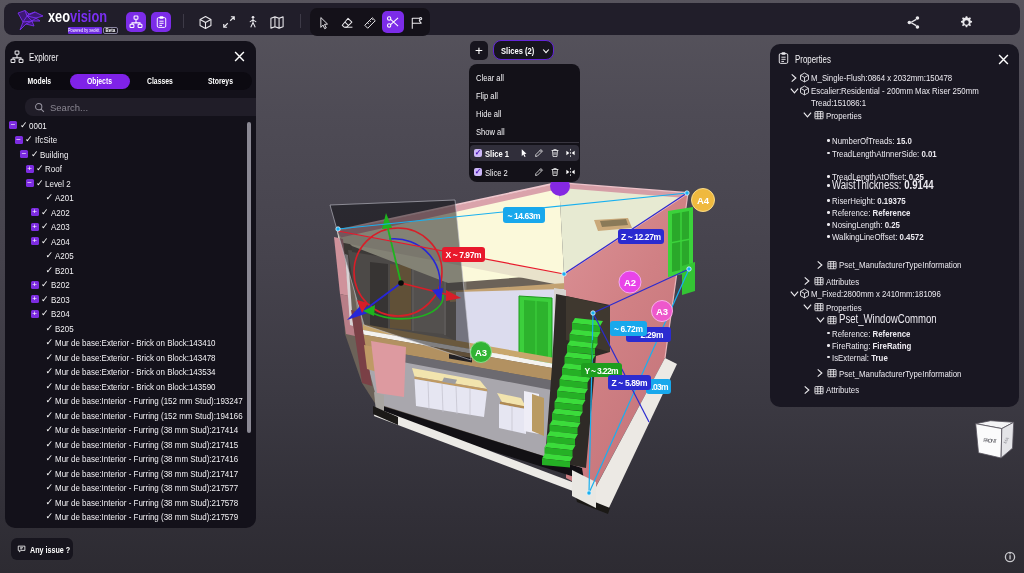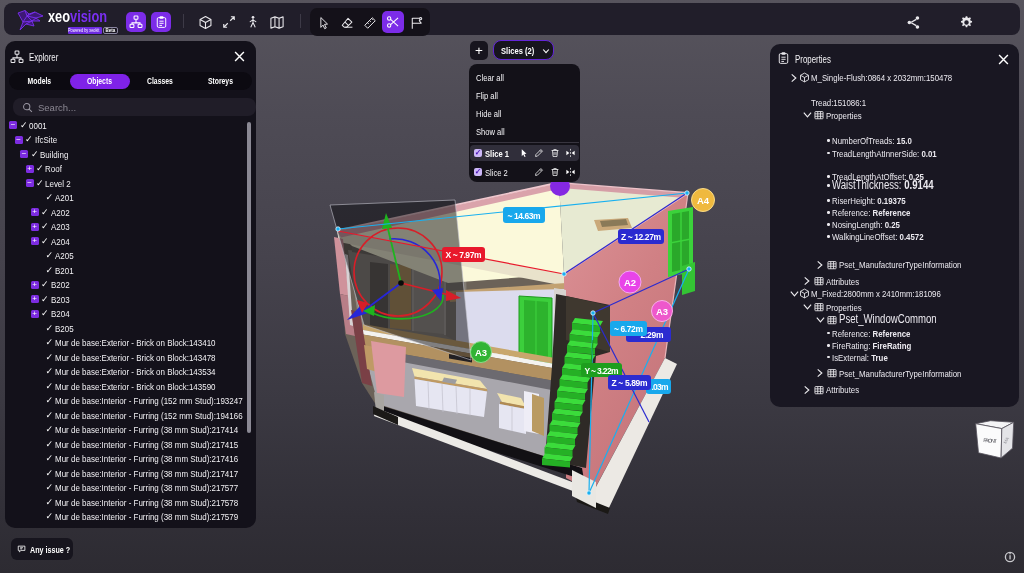--- a/index.html
+++ b/index.html
@@ -9,21 +9,21 @@
 #topbar { position:absolute; left:4px; top:3px; width:1016px; height:32px; background:#211e2a; border-radius:8px; }
 .pbtn { position:absolute; width:20px; height:20px; top:9px; background:#7c2ce8; border-radius:5px; display:flex; align-items:center; justify-content:center; }
 .icn { position:absolute; top:9px; width:20px; height:20px; display:flex; align-items:center; justify-content:center; }
 .vsep { position:absolute; top:11px; width:1px; height:14px; background:#3d3a47; }
 #toolgrp { position:absolute; left:306px; top:5px; width:120px; height:28px; background:#141119; border-radius:7px; }
 #panelL { position:absolute; left:5px; top:41px; width:251px; height:487px; background:#13111a; border-radius:10px; overflow:hidden; }
 #panelR { position:absolute; left:770px; top:44px; width:249px; height:363px; background:#191722; border-radius:10px; overflow:hidden; }
 .row { position:absolute; height:13px; line-height:13px; color:#f2f1f4; font-size:9.5px; white-space:nowrap; }
 #tabs { position:absolute; left:4px; top:31px; width:243px; height:18px; background:#0c0a11; border-radius:9px; }
 .tab { position:absolute; top:0; width:60px; height:18px; line-height:18px; text-align:center; color:#ffffff; font-size:9.5px; font-weight:bold; }
-#search { position:absolute; left:8px; top:57px; width:243px; height:18px; background:#201d28; border-radius:8px; }
+#search { position:absolute; left:20px; top:57px; width:243px; height:18px; background:#201d28; border-radius:8px; }
 .mbtn { position:absolute; background:#17151e; border-radius:6px; color:#fff; }
 #slmenu { position:absolute; left:469px; top:64px; width:111px; height:118px; background:#131118; border-radius:8px; }
 .mi { position:absolute; left:7px; color:#f5f4f7; font-size:9.5px; transform:scaleX(.8); transform-origin:0 50%; white-space:nowrap; }
 .chk { position:absolute; width:8px; height:8px; background:#cdb8f8; border-radius:2px; color:#4a14b8; font-size:8px; line-height:8px; text-align:center; font-weight:bold; }
 .sx80 { display:inline-block; transform:scaleX(.8); transform-origin:0 50%; white-space:nowrap; }
 .sx84 { display:inline-block; transform:scaleX(.84); transform-origin:0 50%; white-space:nowrap; }
 .sx75 { display:inline-block; transform:scaleX(.75); transform-origin:0 50%; white-space:nowrap; }
 .sxc { display:inline-block; transform:scaleX(.72); transform-origin:50% 50%; white-space:nowrap; }
 </style>
 </head>
@@ -507,20 +507,29 @@
     </svg>
 <div class="row" style="left:0;top:27.0px;width:249px;color:#eceaf0;font-size:9.8px;">
       <svg style="position:absolute;left:19px;top:1.5px;" width="10" height="10" viewBox="0 0 10 11" stroke="#e9e8ec" stroke-width="1.3" fill="none">
         <path d="M2.5 1.5 L7 5.5 L2.5 9.5"></path>
       </svg>
       <svg style="position:absolute;left:29px;top:1px;" width="11" height="11" viewBox="0 0 16 16" stroke="#e9e8ec" stroke-width="1.3" fill="none">
         <path d="M8 1.6 L13.8 4.8 V11.2 L8 14.4 L2.2 11.2 V4.8 Z M2.2 4.8 L8 8 L13.8 4.8 M8 8 V14.4"></path>
       </svg>
       <span style="position:absolute;left:41px;top:0;" class="sx80">M_Single-Flush:0864 x 2032mm:150478</span>
     </div>
+<div class="row" style="left:0;top:40.0px;width:249px;color:#eceaf0;font-size:9.8px;">
+      <svg style="position:absolute;left:19px;top:1.5px;" width="10" height="10" viewBox="0 0 10 11" stroke="#e9e8ec" stroke-width="1.3" fill="none">
+        <path d="M1.5 3 L5.5 7.5 L9.5 3"></path>
+      </svg>
+      <svg style="position:absolute;left:29px;top:1px;" width="11" height="11" viewBox="0 0 16 16" stroke="#e9e8ec" stroke-width="1.3" fill="none">
+        <path d="M8 1.6 L13.8 4.8 V11.2 L8 14.4 L2.2 11.2 V4.8 Z M2.2 4.8 L8 8 L13.8 4.8 M8 8 V14.4"></path>
+      </svg>
+      <span style="position:absolute;left:41px;top:0;" class="sx80">Escalier:Residential - 200mm Max Riser 250mm</span>
+    </div>
 <div class="row" style="left:0;top:52.0px;width:249px;color:#eceaf0;font-size:9.8px;">
       <span style="position:absolute;left:41px;top:0;" class="sx80">Tread:151086:1</span>
     </div>
 <div class="row" style="left:0;top:64.5px;width:249px;color:#eceaf0;font-size:9.8px;">
       <svg style="position:absolute;left:32px;top:1.5px;" width="10" height="10" viewBox="0 0 10 11" stroke="#e9e8ec" stroke-width="1.3" fill="none">
         <path d="M1.5 3 L5.5 7.5 L9.5 3"></path>
       </svg>
       <svg style="position:absolute;left:44px;top:1.5px;" width="10" height="10" viewBox="0 0 16 16" stroke="#e9e8ec" stroke-width="1.4" fill="none">
         <rect x="1.5" y="2.5" width="13" height="11.5" rx="1"></rect>
         <path d="M1.5 6.2 H14.5 M1.5 10 H14.5 M6 2.5 V14 M10.5 2.5 V14"></path>

